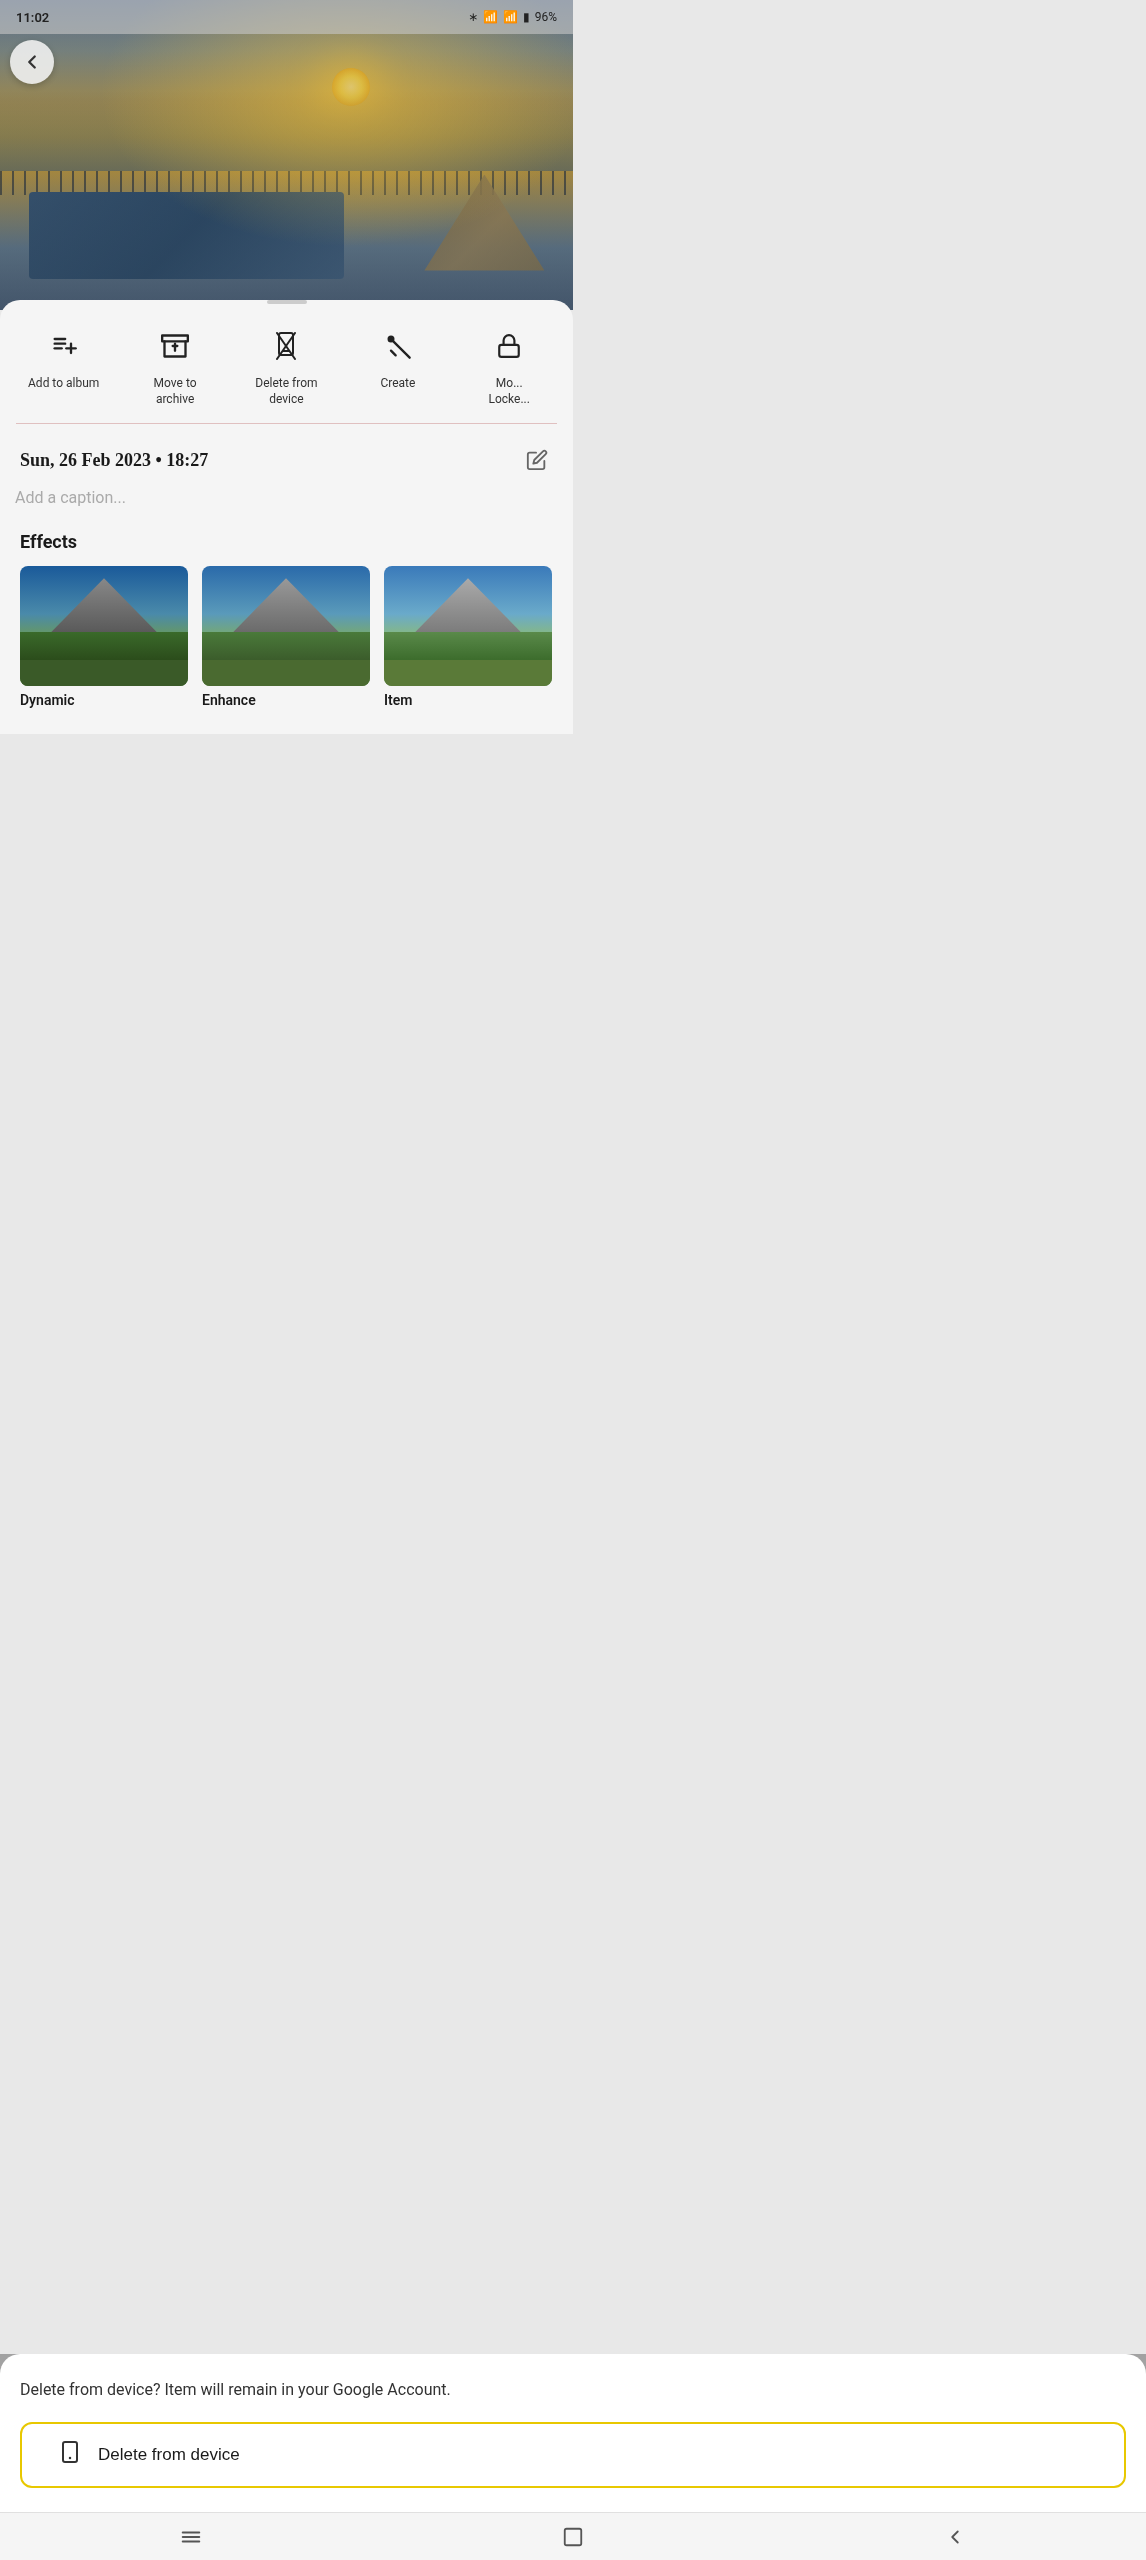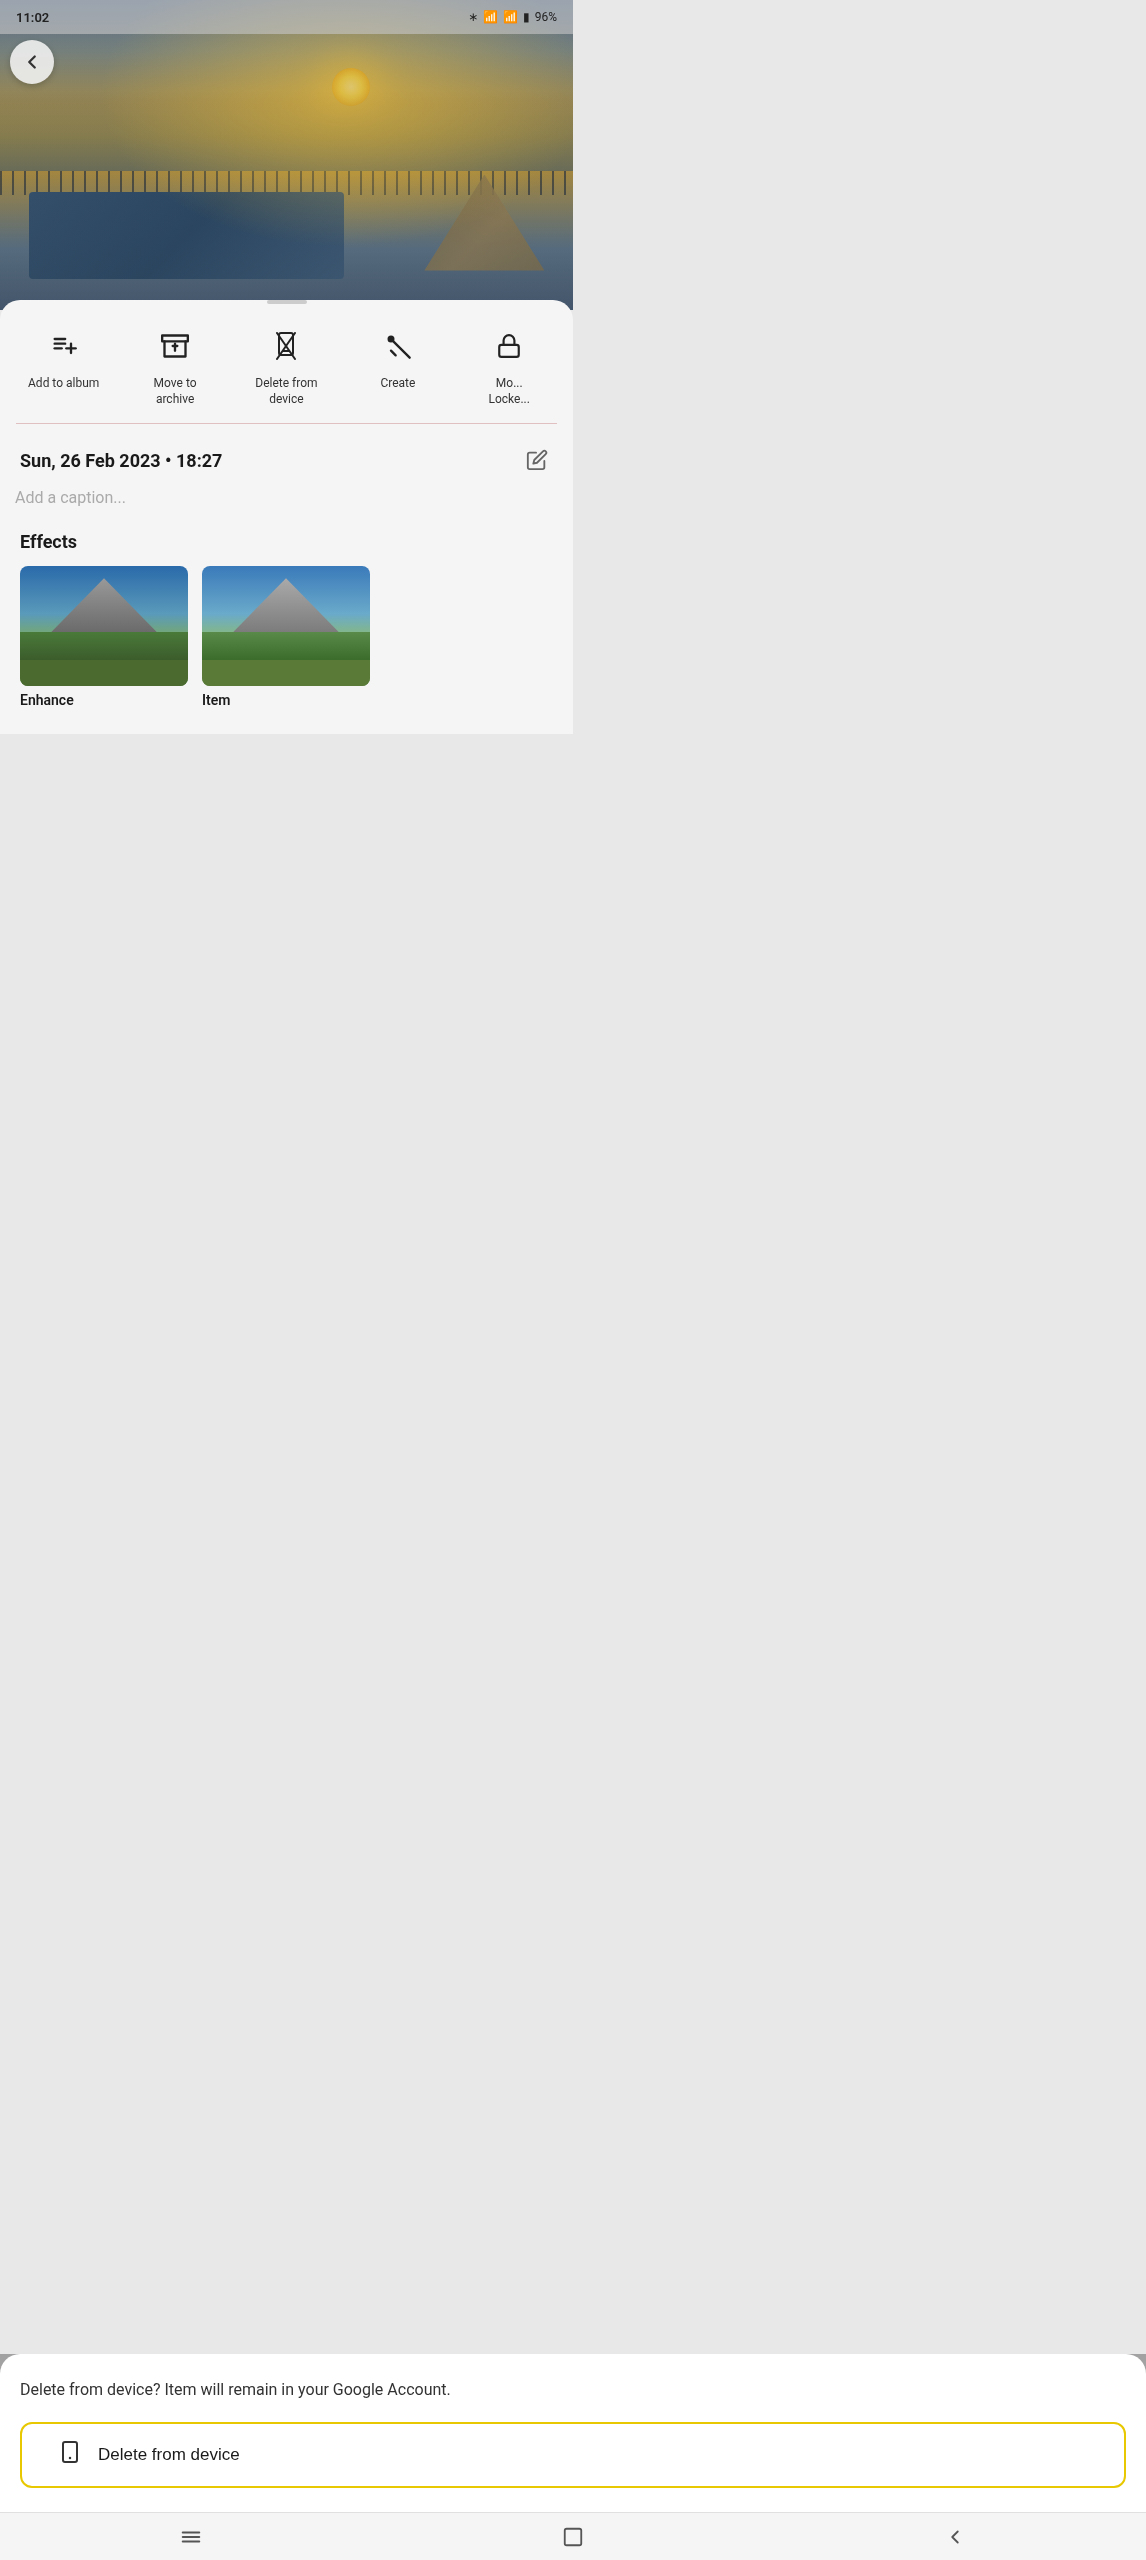--- a/index.html
+++ b/index.html
@@ -188,20 +188,21 @@
     .date-section {
       padding: 20px 20px 8px;
       display: flex;
       align-items: center;
       justify-content: space-between;
     }
     .date-text {
       font-size: 18px;
       font-weight: 700;
       color: #1a1a1a;
+      font-family: Liberation Serif, serif;
     }
     .edit-icon {
       width: 32px;
       height: 32px;
       display: flex;
       align-items: center;
       justify-content: center;
       color: #666;
       cursor: pointer;
       font-size: 20px;
@@ -446,20 +447,30 @@
   </div>
 
   <div class="caption-area">
     <span class="caption-placeholder">Add a caption...</span>
   </div>
 
   <div class="effects-section">
     <div class="effects-title">Effects</div>
     <div class="effects-row">
 
+      <div class="effect-item">
+        <div class="effect-thumb thumb-dynamic">
+          <div class="thumb-mountain" style="position:relative;width:100%;height:100%;">
+            <div style="position:absolute;bottom:40%;left:15%;right:15%;top:10%;background:linear-gradient(180deg,#888 0%,#555 100%);clip-path:polygon(50% 0%,100% 100%,0% 100%);"></div>
+            <div style="position:absolute;bottom:20%;left:0;right:0;height:25%;background:linear-gradient(180deg,#3a6a2a,#2a4a1a);"></div>
+            <div style="position:absolute;bottom:0;left:0;right:0;height:22%;background:#3a5a28;"></div>
+          </div>
+        </div>
+        <span class="effect-label">Dynamic</span>
+      </div>
 
       <div class="effect-item">
         <div class="effect-thumb thumb-enhance">
           <div class="thumb-mountain" style="position:relative;width:100%;height:100%;">
             <div style="position:absolute;bottom:40%;left:15%;right:15%;top:10%;background:linear-gradient(180deg,#999 0%,#666 100%);clip-path:polygon(50% 0%,100% 100%,0% 100%);"></div>
             <div style="position:absolute;bottom:20%;left:0;right:0;height:25%;background:linear-gradient(180deg,#4a7a3a,#3a5a2a);"></div>
             <div style="position:absolute;bottom:0;left:0;right:0;height:22%;background:#4a6a30;"></div>
           </div>
         </div>
         <span class="effect-label">Enhance</span>

